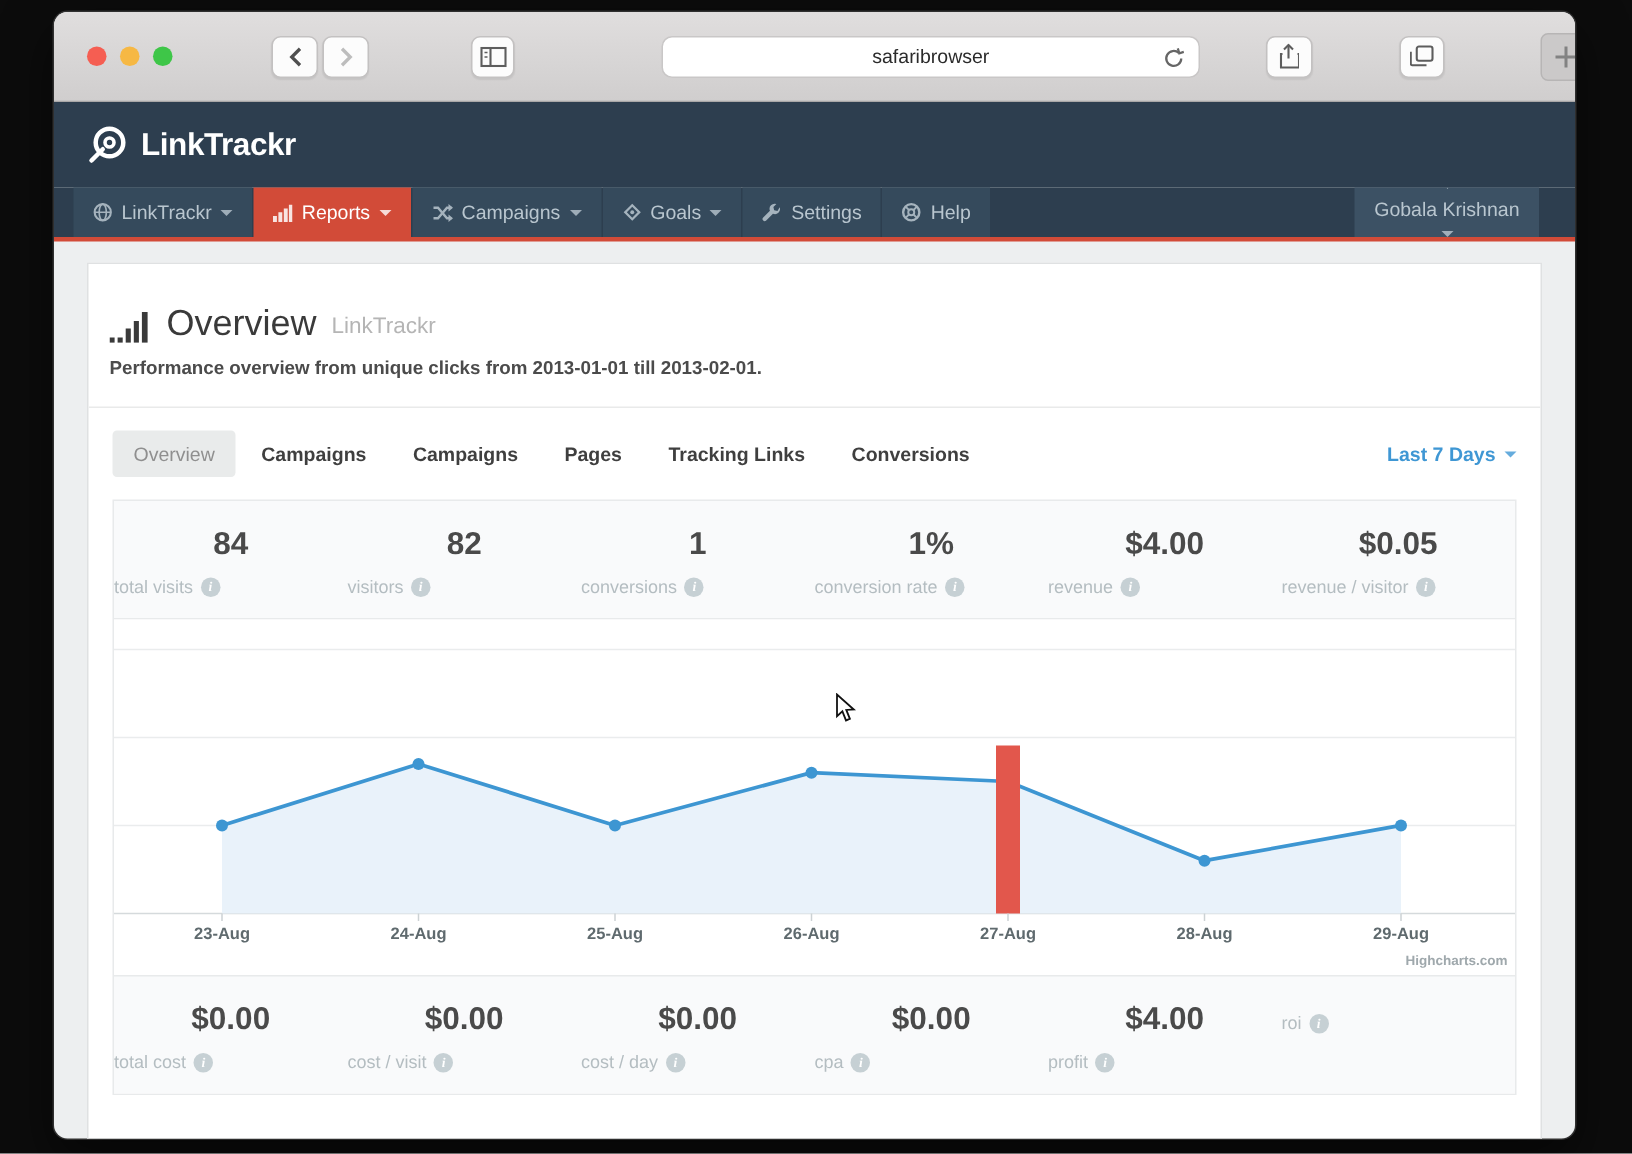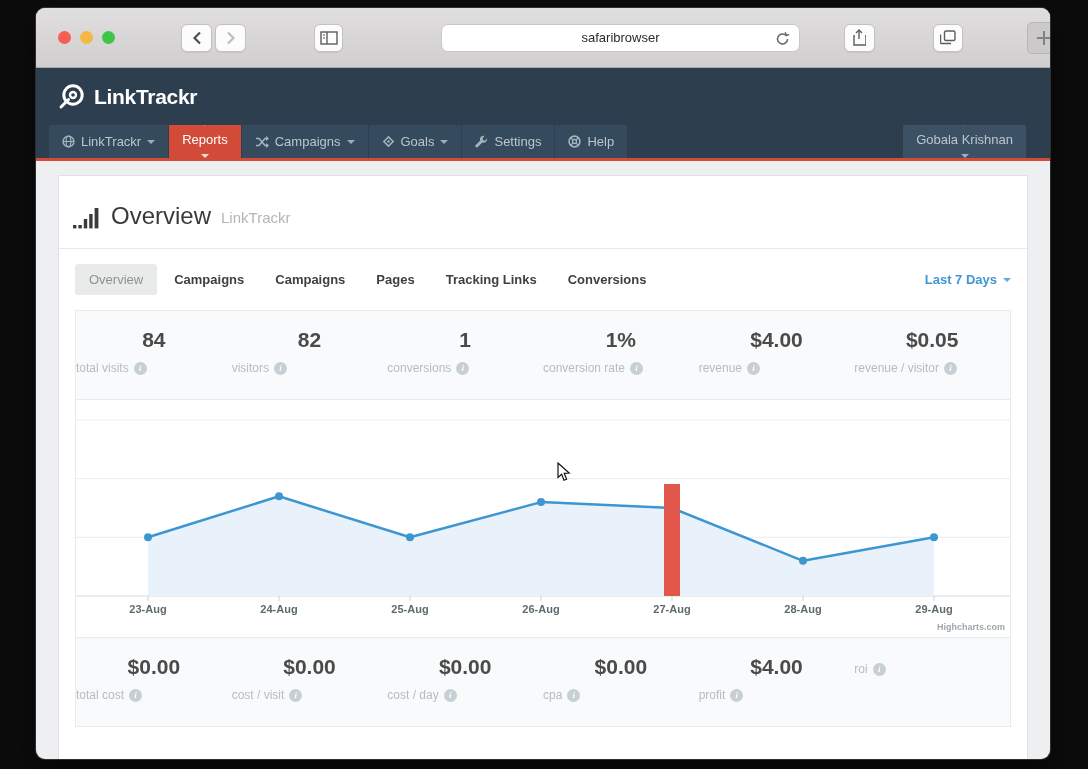--- a/index.html
+++ b/index.html
@@ -40,21 +40,21 @@
   .plus-tab::after  { left:15px; top:8px;  width:2px;  height:14px; }
 
   
   .brand-bar { height:57px; background:#2d3e4f; display:flex; align-items:center; padding-left:21px; }
   .brand-text { color:#fff; font-size:21px; font-weight:bold; letter-spacing:-.3px; margin-left:7px; }
 
   .nav-bar { height:33px; background:#2d3e4f; display:flex; padding-left:13px; font-size:13px; }
   .nav-item { display:flex; align-items:center; gap:6px; padding:0 13px;
               background:#354a5c; color:#b9c6cf; margin-right:1px; cursor:pointer; white-space:nowrap; }
   .nav-item svg { opacity:.85; }
-  .nav-item.active { background:#d24b38; color:#fff;flex-direction:column; }
+  .nav-item.active { background:#d24b38; color:#fff; }
   .nav-user { margin-left:auto; margin-right:24px; background:#3c5164;flex-direction:column; }
   .caret { width:0; height:0; border-left:4px solid transparent; border-right:4px solid transparent;
            border-top:4px solid currentColor; opacity:.8; margin-top:1px; }
   .red-strip { height:3px; background:#d24b38; }
 
   
   .content { padding:14px 22px 0; }
   .card { background:#fff; border:1px solid #dfe1e2; height:590px; overflow:hidden; }
   .title-block { padding:27px 14px 0; }
   .title-row { display:flex; align-items:flex-end; gap:10px; }
@@ -66,21 +66,21 @@
   .tabs-row { display:flex; align-items:center; padding:15px 16px 11px; }
   .tab { padding:8px 14px; font-size:13px; font-weight:bold; color:#3f3f3f;
          border-radius:3px; margin-right:3px; cursor:pointer; white-space:nowrap; }
   .tab.active { background:#e9ebeb; color:#8f8f8f; font-weight:normal; }
   .range-sel { margin-left:auto; color:#3f97d4; font-size:13px; display:flex;
                align-items:center; gap:6px; cursor:pointer;font-weight:bold; }
   .range-sel .caret { border-top-color:#3f97d4; }
 
   .panel { margin:4px 16px 0; border:1px solid #e8eaeb; }
   .stats-row { display:grid; grid-template-columns:repeat(6,1fr); background:#f9fafb;
-               padding:16px 0 24px; }
+               padding:16px 0 14px; }
   .stats-row.top { border-bottom:1px solid #e8eaeb; }
   .stats-row.bottom { border-top:1px solid #e8eaeb; }
   .stat { text-align:center; }
   .stat-value { font-size:21px; font-weight:bold; color:#4a4a4a; line-height:26px; }
   .stat-label { margin-top:8px; font-size:12px; color:#b4bdc1;
                 display:flex; align-items:center; gap:5px; }
   .info-dot { width:13px; height:13px; border-radius:50%; background:#c6d0d4; color:#fff;
               font-size:9px; font-weight:bold; font-style:italic; line-height:13px;
               text-align:center; display:inline-block; cursor:pointer;
               font-family:"Liberation Serif", serif; }
@@ -226,20 +226,21 @@
           <svg width="28" height="22" viewBox="0 0 28 22">
             <rect x="0" y="18" width="3.4" height="3.4" fill="#3a3a3a"></rect>
             <rect x="5.4" y="18" width="3.4" height="3.4" fill="#3a3a3a"></rect>
             <rect x="10.8" y="12" width="3.4" height="9.4" fill="#3a3a3a"></rect>
             <rect x="16.2" y="7" width="3.4" height="14.4" fill="#3a3a3a"></rect>
             <rect x="21.6" y="1" width="3.8" height="20.4" fill="#3a3a3a"></rect>
           </svg>
           <span class="page-title">Overview</span>
           <span class="title-suffix">LinkTrackr</span>
         </div>
+        <div class="subtitle">Performance overview from unique clicks from 2013-01-01 till 2013-02-01.</div>
       </div>
       <hr class="divider">
 
       <div class="tabs-row">
         <span class="tab active">Overview</span>
         <span class="tab">Campaigns</span>
         <span class="tab">Campaigns</span>
         <span class="tab">Pages</span>
         <span class="tab">Tracking Links</span>
         <span class="tab">Conversions</span>

